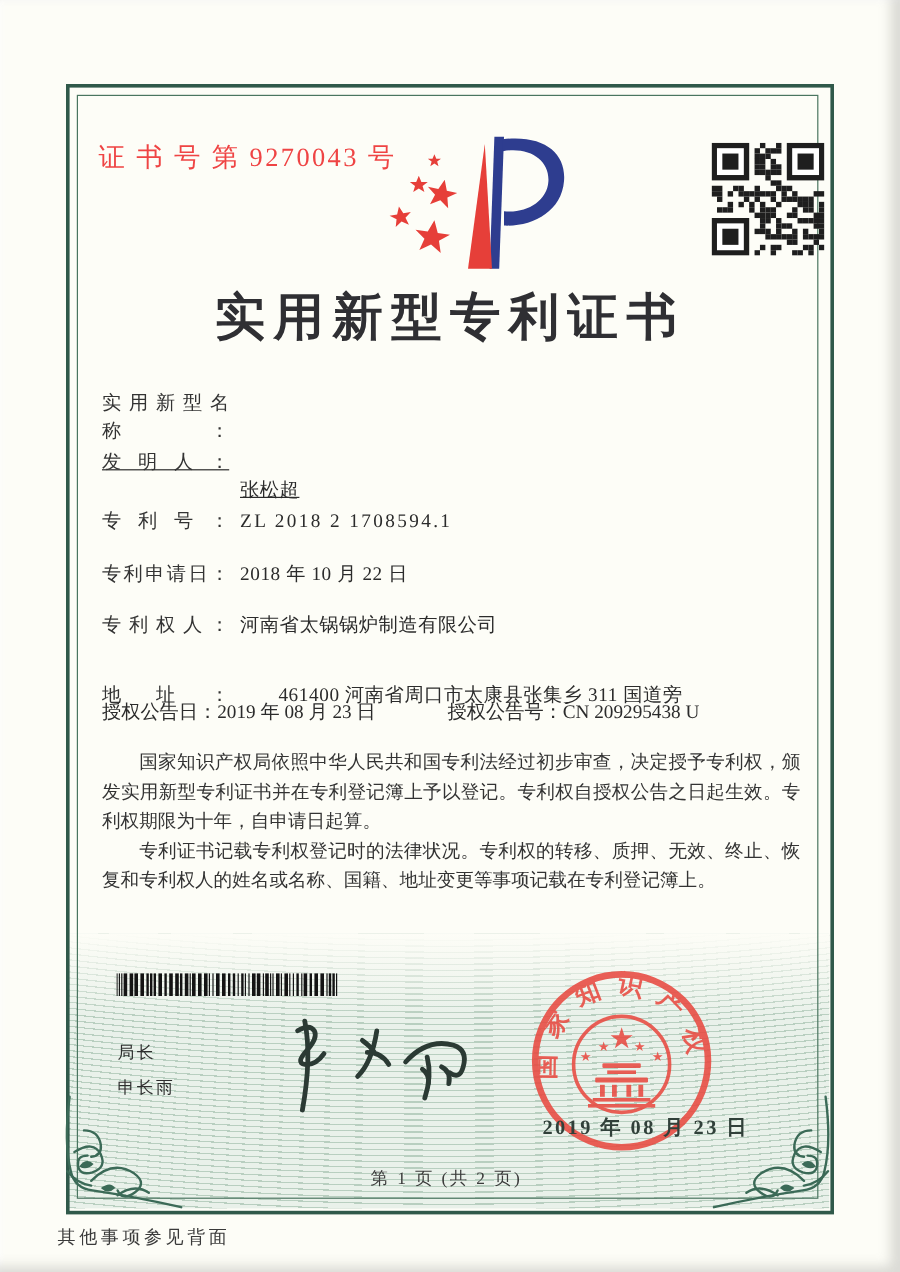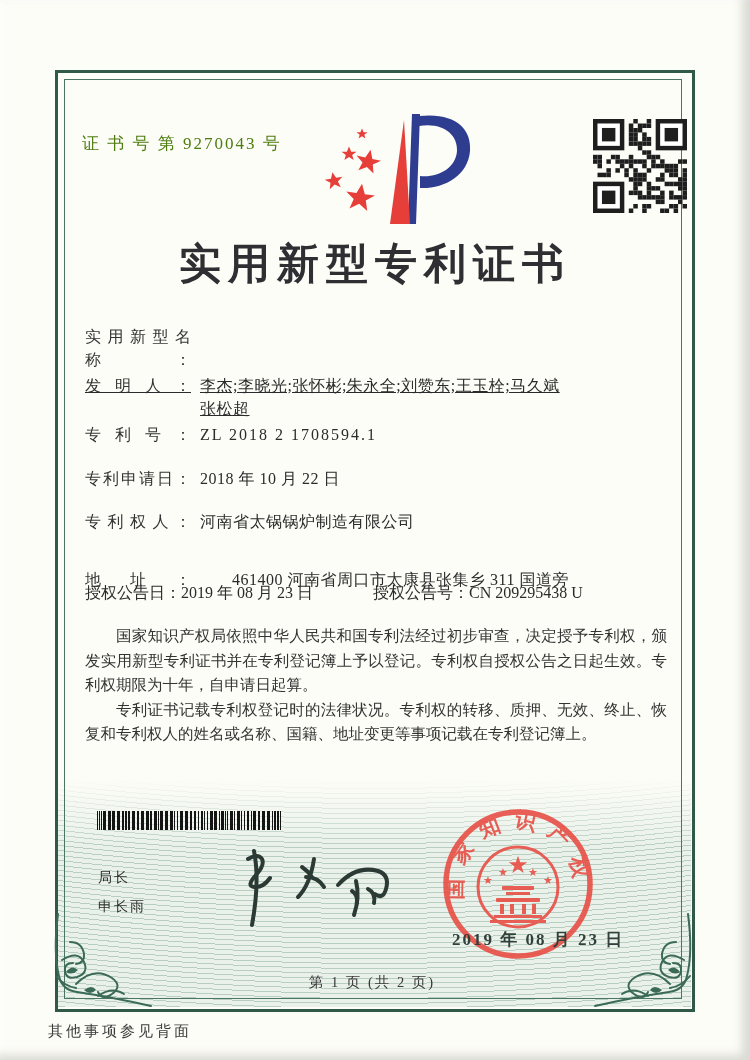--- a/index.html
+++ b/index.html
@@ -17,21 +17,21 @@
       linear-gradient(rgba(253,253,247,1) 0%, rgba(253,253,247,0) 30%),
       repeating-radial-gradient(circle 3000px at 50% -2650px,
          rgba(104,150,122,.38) 0 1px, rgba(104,150,122,0) 1px 5px);
   }
   .frame-outer{position:absolute; left:55px; top:70px; width:634px; height:936px;
     border:3px solid #30594a; z-index:2; pointer-events:none;}
   .frame-inner{position:absolute; left:64px; top:79px; width:616px; height:918px;
     border:1px solid #4a7560; z-index:2; pointer-events:none;}
   .corner-flourish{position:absolute; z-index:3;}
   .abs{position:absolute; z-index:4;}
-  .certno{left:82px; top:132px; font-size:17px; letter-spacing:2px; color:#4d7c0f;}
+  .certno{left:82px; top:116px; font-size:22px; letter-spacing:2px; color:#ef4444;}
   .title{left:0; top:236px; width:750px; text-align:center; font-size:42px;
     font-weight:bold; letter-spacing:7px; color:#2f2f33;}
   .row{left:85px; width:585px; display:flex; align-items:flex-start;
     font-size:16px; line-height:23px;}
   .row .lbl{flex:0 0 106px; text-align:justify; text-align-last:justify; color:#333;}
   .row .val{margin-left:9px; letter-spacing:.5px;}
   .grantrow{left:85px; width:585px; font-size:16px;}
   .grantrow .g2{position:absolute; left:288px; top:0; white-space:nowrap;}
   .bodytext{left:85px; top:624px; width:582px; font-size:15.5px; line-height:24.5px;
     text-align:justify; color:#333;}
@@ -246,21 +246,21 @@
 
   <div class="abs title">实用新型专利证书</div>
 
   <div class="abs row" style="top:325px;">
     <span class="lbl">实用新型名称：</span>
   </div>
 
   <div class="abs row" style="top:374px;text-decoration:underline;">
     <span class="lbl">发明人：</span>
     <span class="val">
-      <span>李杰;李晓光;张怀彬;朱永全;刘赞东;王玉栓;马久斌</span><br>
+      <br>
       <span>张松超</span>
     </span>
   </div>
 
   <div class="abs row" style="top:423px;">
     <span class="lbl">专利号：</span>
     <span class="val" style="letter-spacing:2px;">ZL 2018 2 1708594.1</span>
   </div>
 
   <div class="abs row" style="top:467px;">

